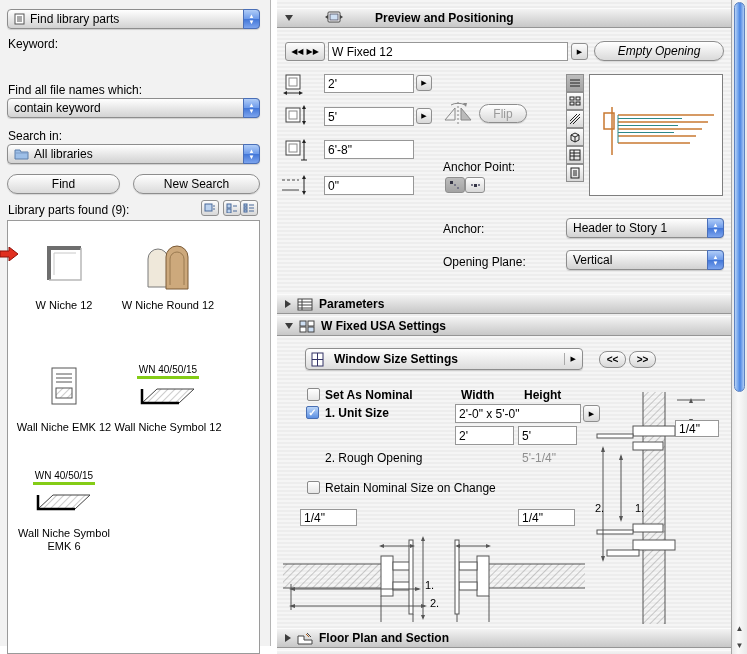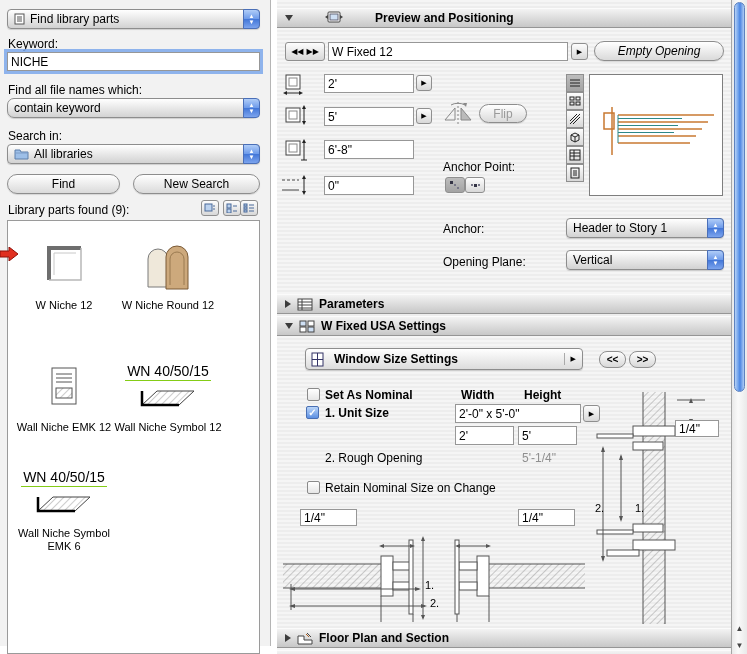--- a/index.html
+++ b/index.html
@@ -60,21 +60,21 @@
     align-items:center; justify-content:center; font-size:10px; cursor:default; }
   .chk.checked { background:linear-gradient(#b9d5f9,#5c8fe2); border-color:#486fb4;
     color:#fff; font-weight:bold; }
 
   #listbox { position:absolute; left:7px; top:220px; width:253px; height:434px;
     background:#fff; border:1px solid #9a9a9a; }
   .part-item { position:absolute; text-align:center; cursor:default; }
   .part-thumb { height:62px; display:flex; align-items:center; justify-content:center;
     flex-direction:column; }
   .part-label { font-size:11px; line-height:13px; margin-top:4px; }
-  .wn-txt { font-size:14px; border-bottom:1px solid #84cc16; padding:0 2px 1px; }
+  .wn-txt { font-size:10px; border-bottom:3px solid #84cc16; padding:0 2px 1px; }
 
   
   #scrollbar { position:absolute; right:0; top:0; width:16px; height:654px;
     background:linear-gradient(90deg,#e9e9e9,#fafafa 40%,#e9e9e9); border-left:1px solid #a5a5a5; }
   #sb-thumb { position:absolute; left:2px; top:2px; width:11px; height:390px; border-radius:6px;
     background:linear-gradient(90deg,#b7d2f6,#5e96ea 45%,#4a84e2 55%,#b0ccf4);
     border:1px solid #5d82c0; cursor:default; }
   .sb-arrow { position:absolute; left:0; width:15px; height:16px; display:flex;
     align-items:center; justify-content:center; font-size:8px; color:#444; cursor:default; }
 
@@ -105,24 +105,23 @@
           </svg>
       </span>
       <span class="ptext">Find library parts</span>
       <span class="cap">
           <span>▲</span>
           <span>▼</span>
         </span>
     </div>
 
     <span class="lab" style="left:8px; top:37px;">Keyword:</span>
-    <input class="field focusring" style="left: 7px; top: 52px; width: 253px;" value="NICHE">
 
     <span class="lab" style="left:8px; top:83px;">Find all file names which:</span>
-    <div class="popup" style="left:7px; top:98px; width:253px;border-radius:7px;">
+    <div class="popup" style="left:7px; top:98px; width:253px;">
       <span class="ptext">contain keyword</span>
       <span class="cap">
           <span>▲</span>
           <span>▼</span>
         </span>
     </div>
 
     <span class="lab" style="left:8px; top:129px;">Search in:</span>
     <div class="popup" style="left:7px; top:144px; width:253px;">
       <span style="margin-right:5px">

